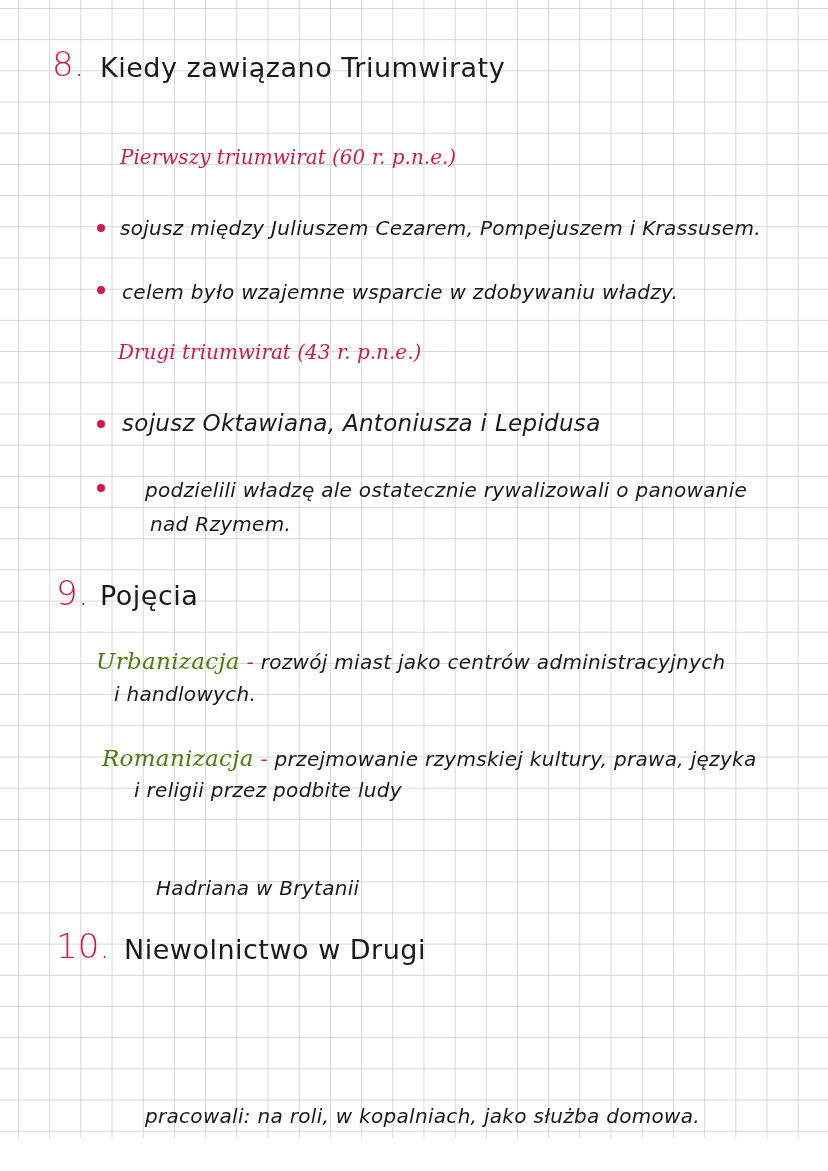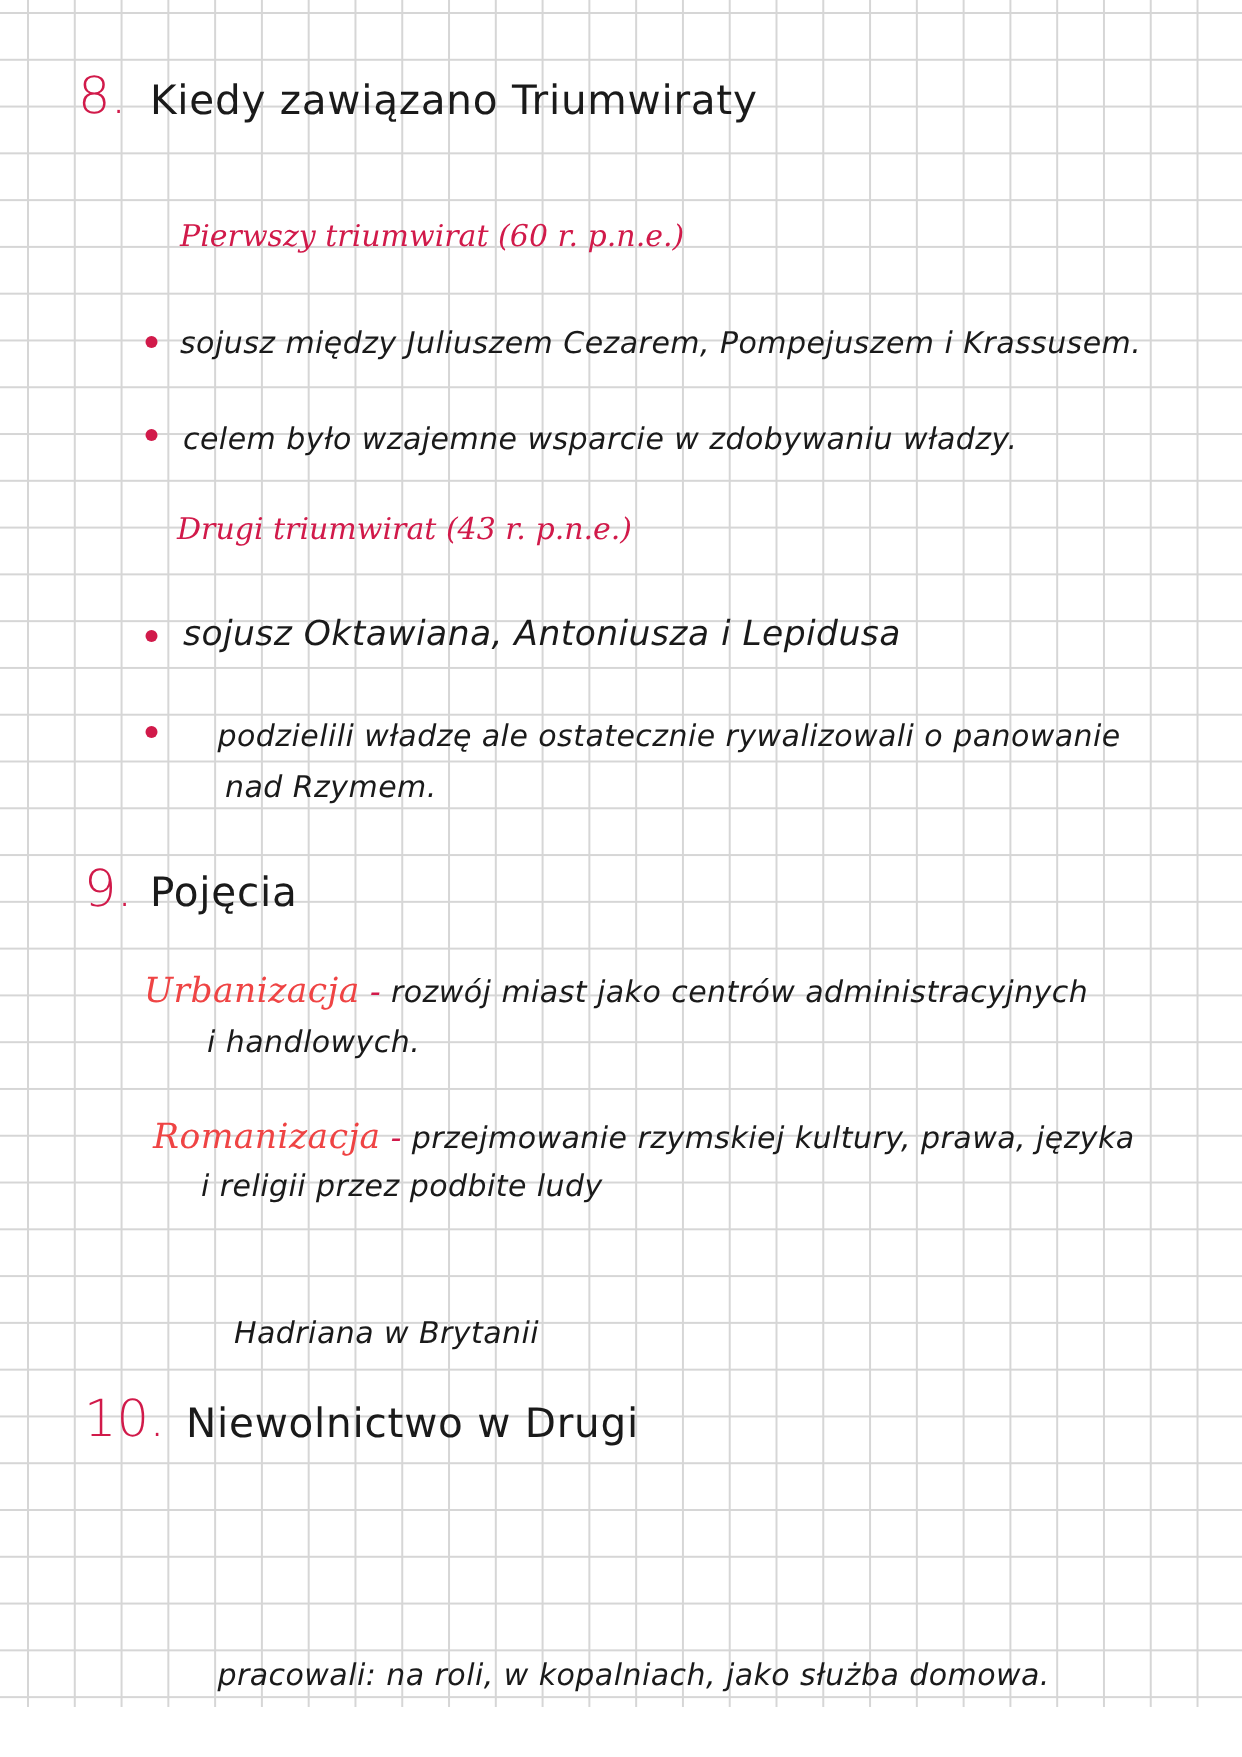--- a/index.html
+++ b/index.html
@@ -22,21 +22,21 @@
     .red { color: #d11a4a; }
     .h-num { font-size: 34px; font-family: "DejaVu Sans", sans-serif; font-weight: 300; }
     .h-title { font-size: 27px; font-family: "DejaVu Sans", sans-serif; letter-spacing: 0.5px; }
     .sub { font-size: 20px; font-family: "DejaVu Serif", serif; font-style: italic; }
     .txt { font-size: 20px; font-family: "DejaVu Sans", sans-serif; font-style: italic; letter-spacing: 0.3px; }
     .txt-lg { font-size: 23px; font-family: "DejaVu Sans", sans-serif; font-style: italic; letter-spacing: 0.3px; }
     .bullet {
       position: absolute; width: 8px; height: 8px; border-radius: 50%;
       background: #d11a4a;
     }
-    .term { font-family: "DejaVu Serif", serif; font-style: italic; color: #ef4444; font-size: 23px; }
+    .term { font-family: "DejaVu Serif", serif; font-style: italic; color: #4d7c0f; font-size: 23px; }
   </style>
 </head>
 <body>
 
 <div class="grid"></div>
 
 <div class="page">
 
   <div class="line red h-num" style="left:52px; top:44px;">8.</div>
   <div class="line h-title" style="left:100px; top:52px;">Kiedy zawiązano Triumwiraty</div>
@@ -57,21 +57,21 @@
   <span class="bullet" style="left:97px; top:484px;"></span>
   <div class="line txt" style="left:122px; top:478px;margin-left:23px;">podzielili władzę ale ostatecznie rywalizowali o panowanie</div>
   <div class="line txt" style="left:150px; top:512px;">nad Rzymem.</div>
 
   <div class="line red h-num" style="left:56px; top:573px;">9.</div>
   <div class="line h-title" style="left:100px; top:580px;">Pojęcia</div>
 
   <div class="line txt" style="left:96px; top:648px;">
     <span class="term">Urbanizacja</span><span class="red"> - </span><span>rozwój miast jako centrów administracyjnych</span>
   </div>
-  <div class="line txt" style="left:114px; top:682px;padding-left:24px;">i handlowych.</div>
+  <div class="line txt" style="left:114px; top:682px;">i handlowych.</div>
 
   <div class="line txt" style="left:102px; top:745px;">
     <span class="term">Romanizacja</span><span class="red"> - </span><span>przejmowanie rzymskiej kultury, prawa, języka</span>
   </div>
   <div class="line txt" style="left:134px; top:778px;">i religii przez podbite ludy</div>
 
   <div class="line txt" style="left:156px; top:876px;">Hadriana w Brytanii</div>
 
   <div class="line red h-num" style="left:56px; top:926px;">10.</div>
   <div class="line h-title" style="left:124px; top:934px;">Niewolnictwo w Drugi</div>

